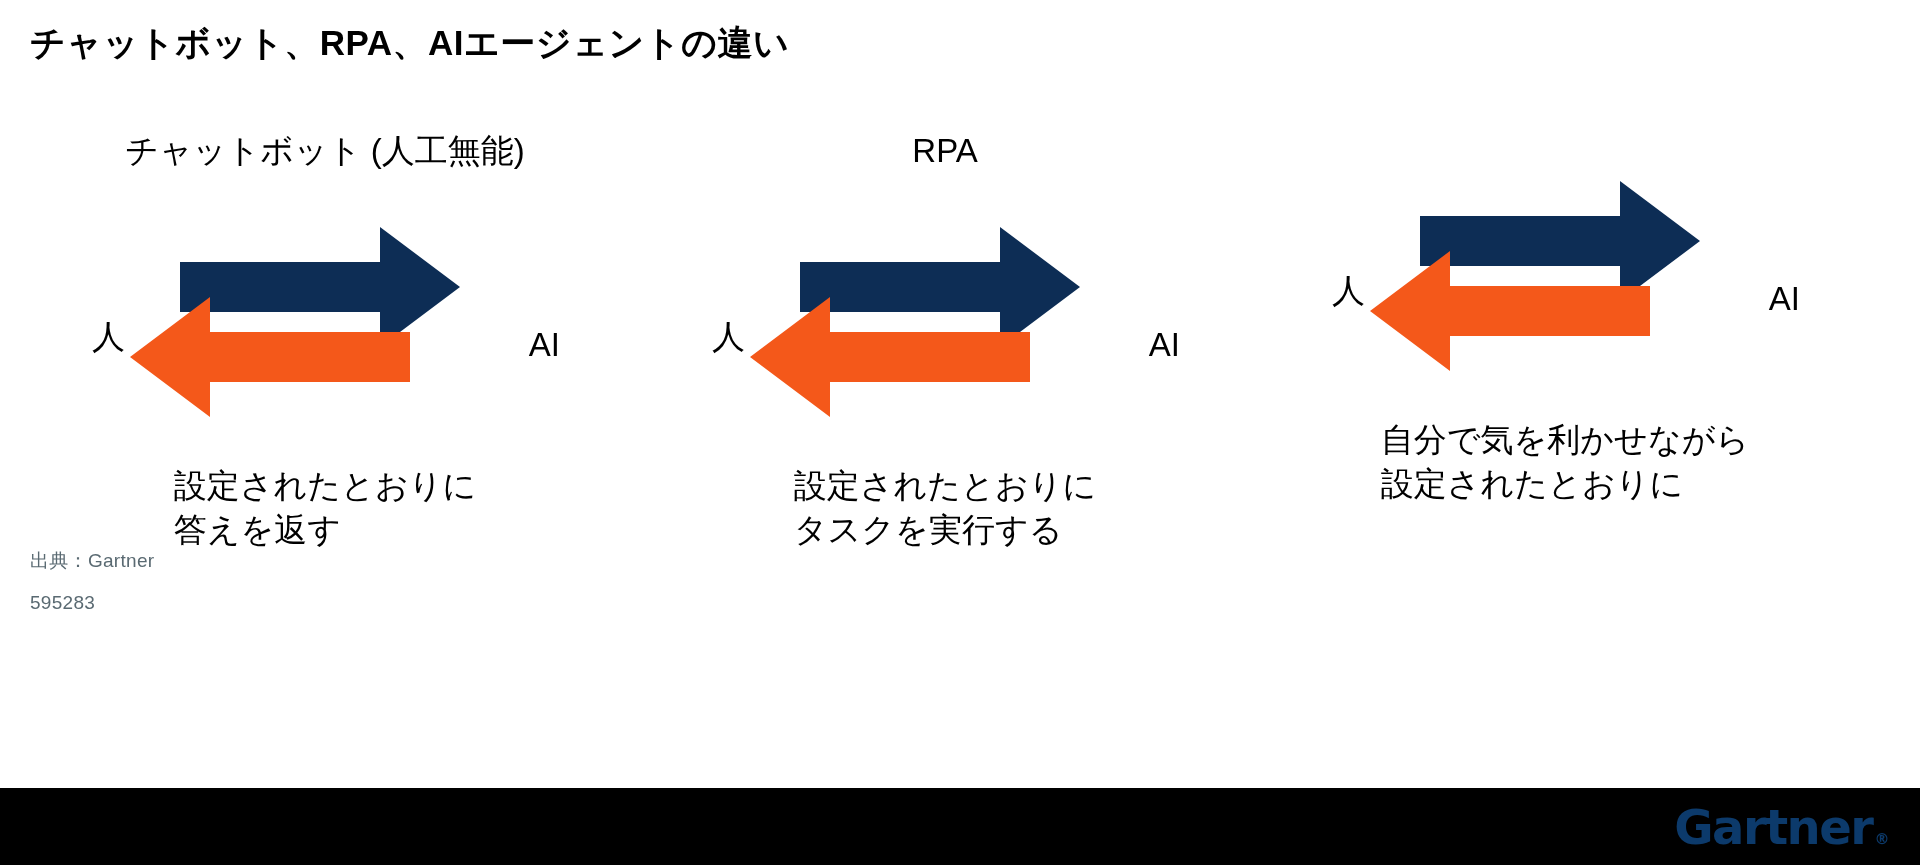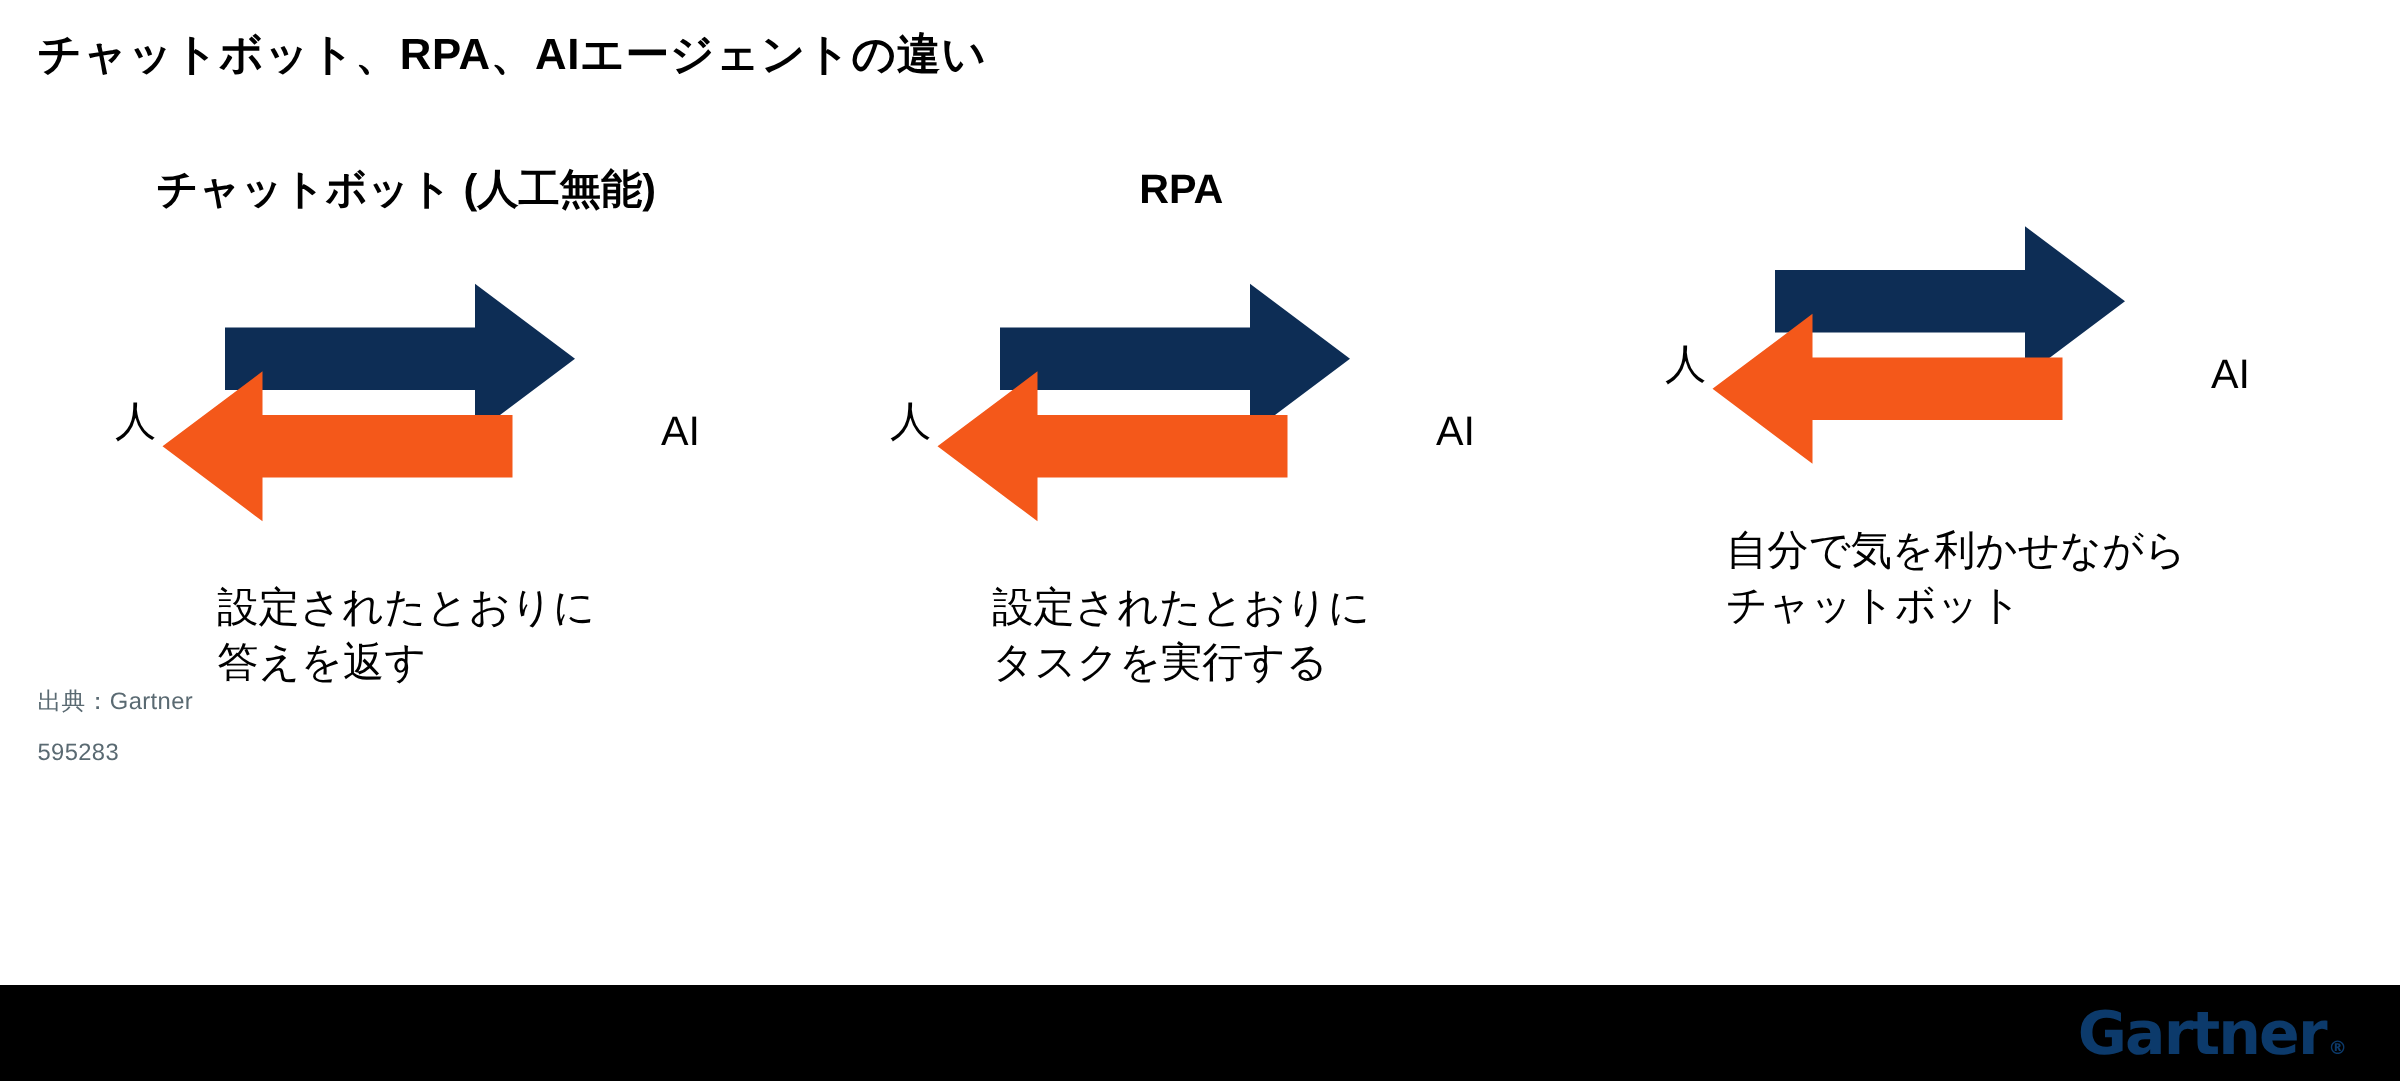--- a/index.html
+++ b/index.html
@@ -53,21 +53,21 @@
     flex-direction: column;
     align-items: center;
     position: relative;
   }
   .column.col-1 { margin-left: 15px; }
   .column.col-2 { margin-left: 0px; }
   .column.col-3 { margin-left: 0px; }
 
   .col-heading {
     font-size: 33px;
-    font-weight: bold;
+    font-weight: normal;
     color: #000000;
     line-height: 1.15;
     white-space: nowrap;
     height: 46px;
     display: flex;
     align-items: center;
     justify-content: center;
   }
 
   
@@ -132,21 +132,21 @@
     left: 0;
     bottom: 0;
     width: 1920px;
     height: 77px;
     background: #000000;
     display: flex;
     align-items: center;
     justify-content: flex-end;
   }
   .gartner-logo {
-    margin-right: 44px;
+    margin-right: 32px;
     display: flex;
     align-items: baseline;
     font-family: "DejaVu Sans", sans-serif;
     font-weight: bold;
     font-size: 48px;
     letter-spacing: -1.5px;
     color: #0c3a6b;
     line-height: 1;
   }
   .gartner-logo .reg {
@@ -201,21 +201,21 @@
       <div class="arrow-block">
         <svg class="arrow-svg" width="470" height="250" viewBox="0 0 470 250">
           <polygon points="90,70 290,70 290,35 370,95 290,155 290,120 90,120" fill="#0d2d55"></polygon>
           <polygon points="320,140 120,140 120,105 40,165 120,225 120,190 320,190" fill="#f4581a"></polygon>
         </svg>
         <div class="endpoint-label human">人</div>
         <div class="endpoint-label ai">AI</div>
       </div>
 
       <div class="caption">自分で気を利かせながら
-チャットボット</div>
+設定されたとおりに</div>
     </div>
 
   </div>
 
   <div class="source-block">
     <div class="source-line">出典：Gartner</div>
     <div class="source-line">595283</div>
   </div>
 
   <div class="footer-bar">

